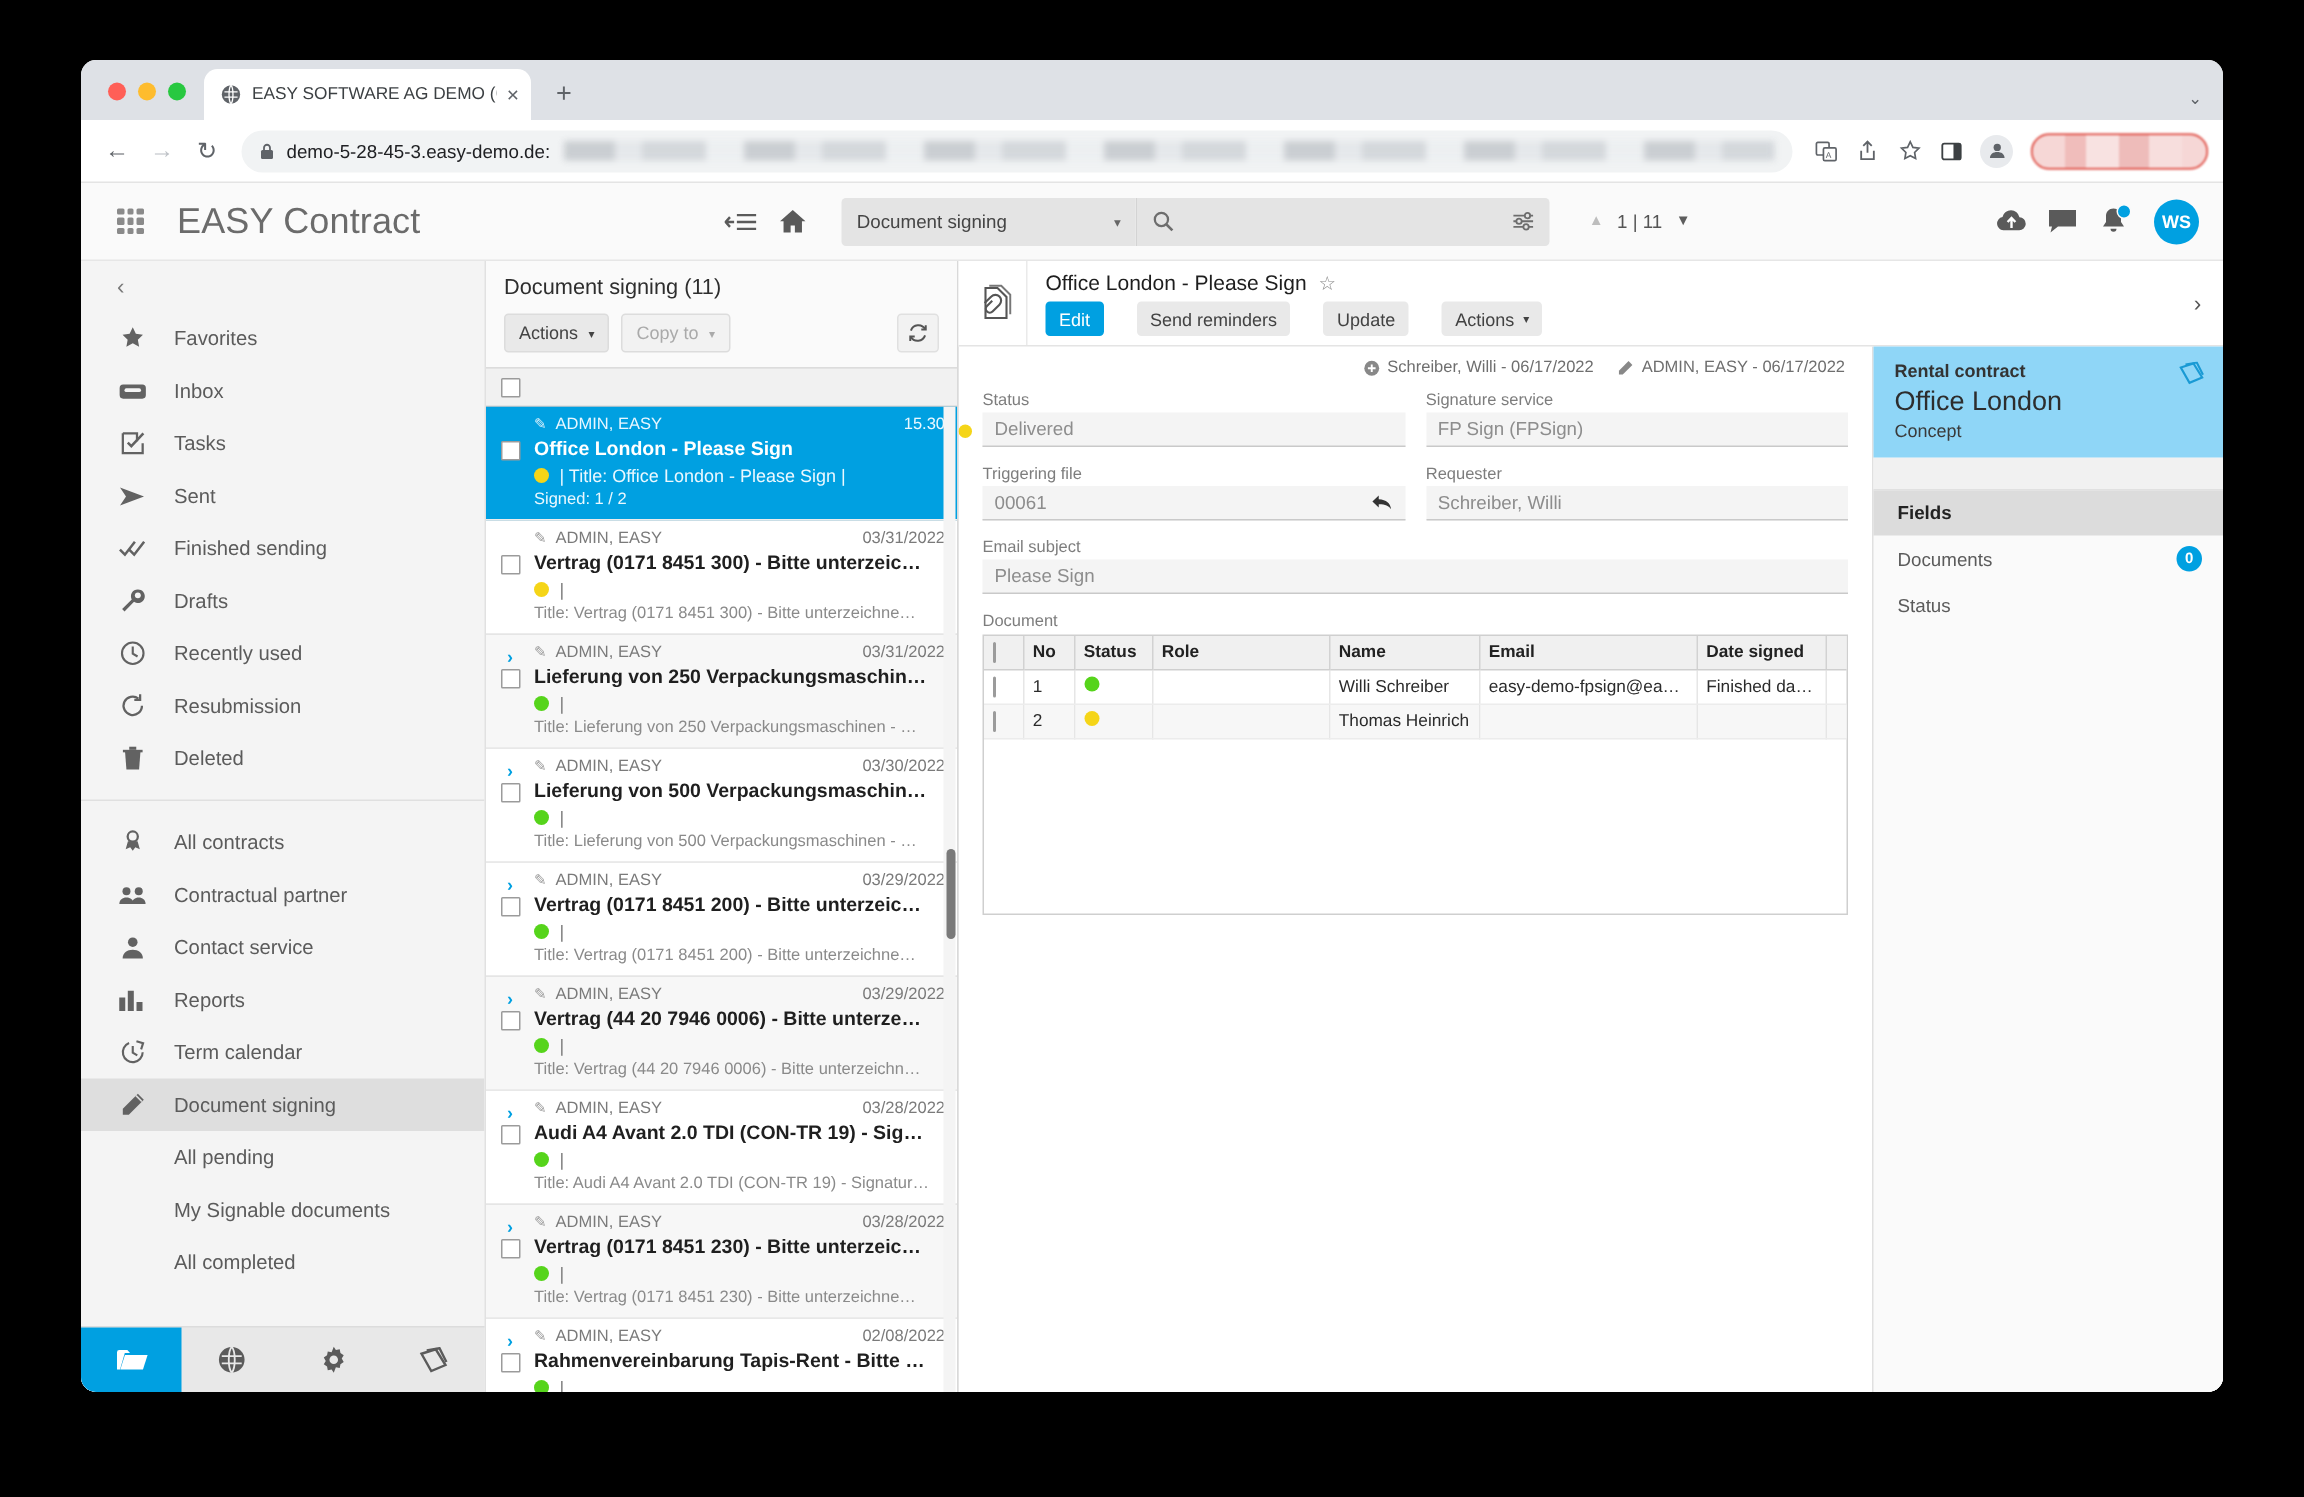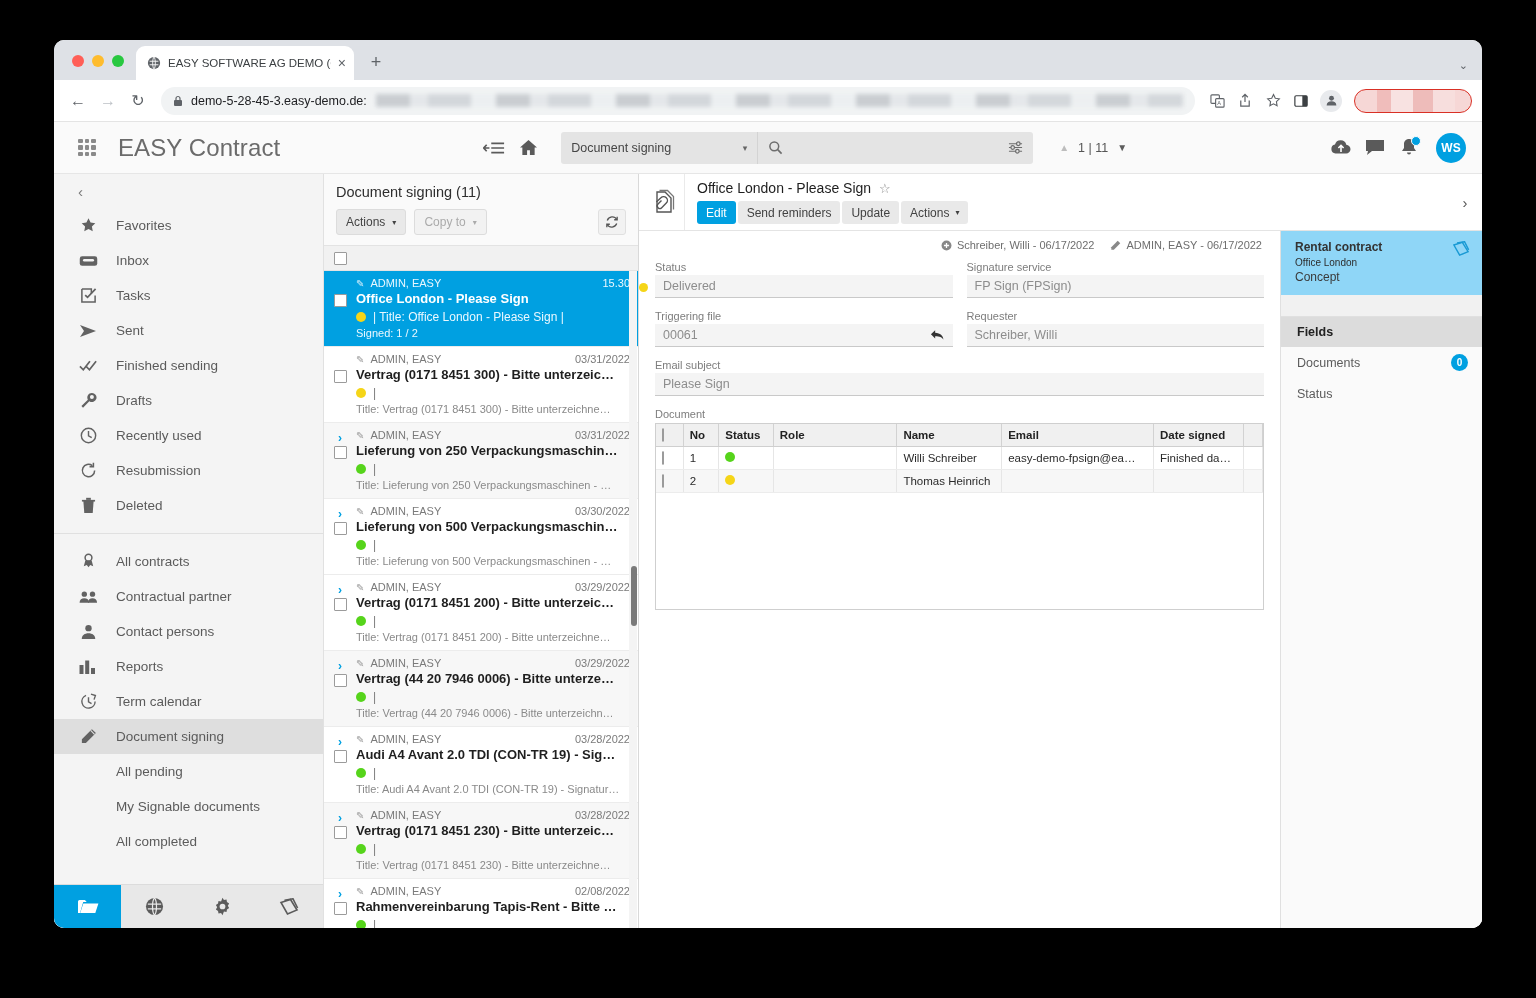--- a/index.html
+++ b/index.html
@@ -255,21 +255,21 @@
   .detail { flex: 1; display: flex; flex-direction: column; background: #fff; min-width: 0; }
   .d-head { height: 57px; display: flex; background: #fff; border-bottom: 1px solid #e4e4e4; }
   .d-icon {
     width: 46px; display: flex; align-items: center; justify-content: center;
     border-right: 1px solid #eaeaea;
   }
   .d-headmain { flex: 1; padding: 6px 0 0 12px; min-width: 0; }
   .d-title-row { display: flex; align-items: center; gap: 8px; }
   .d-title { font-size: 14px; color: #1e1e1e; }
   .star { color: #8a8a8a; font-size: 13px; cursor: pointer; }
-  .d-btns { display: flex; gap: 2px; margin-top: 5px; }
+  .d-btns { display: flex; gap: 22px; margin-top: 5px; }
   .d-btn {
     height: 23px; border-radius: 3px; background: #e9e9e9;
     display: flex; align-items: center; gap: 6px; padding: 0 9px;
     font-size: 12px; color: #424242; cursor: pointer;
   }
   .d-btn.primary { background: #00a0e1; color: #fff; }
   .d-btn .caret { font-size: 8px; }
   .d-chev {
     width: 34px; display: flex; align-items: center; justify-content: center;
     color: #555; font-size: 15px; cursor: pointer;
@@ -313,26 +313,26 @@
   }
   table.sg tr.alt td { background: #f7f7f7; }
   .blurmail {
     height: 11px; width: 145px;
     background: repeating-linear-gradient(90deg,
       #c9cbcd 0 30px, #e6e8ea 30px 44px, #d4d6d8 44px 78px, #eceef0 78px 100px);
     filter: blur(2px);
   }
 
   
-  .rail { width: 202px; border-left: 1px solid #e0e0e0; background: #fafafa; flex: none; }
+  .rail { width: 234px; border-left: 1px solid #e0e0e0; background: #fafafa; flex: none; }
   .rail-card {
     background: #8fd6f7; padding: 9px 14px 11px 14px; position: relative;
   }
   .rail-kind { font-size: 12px; color: #333; font-weight: bold; }
-  .rail-name { font-size: 10px; color: #2d2d2d; margin-top: 3px; }
+  .rail-name { font-size: 18px; color: #2d2d2d; margin-top: 3px; }
   .rail-state { font-size: 12px; color: #3a3a3a; margin-top: 2px; }
   .rail-cardicon { position: absolute; right: 12px; top: 10px; color: #1a9ad4; }
   .rail-gap { height: 22px; background: #f1f1f1; border-bottom: 1px solid #e0e0e0; }
   .rail-section {
     height: 30px; background: #dcdcdc; display: flex; align-items: center;
     padding: 0 16px; font-size: 12.5px; color: #222; font-weight: bold; cursor: pointer;
   }
   .rail-item {
     height: 31px; display: flex; align-items: center; padding: 0 14px 0 16px;
     font-size: 12.5px; color: #5b5b5b; cursor: pointer;
@@ -602,21 +602,21 @@
               </span>
             <span>Contractual partner</span>
           </div>
           <div class="sb-item">
             <span class="ic">
                 <svg width="15" height="16" viewBox="0 0 16 17">
                   <circle cx="8" cy="4.4" r="3.4" fill="#626262"></circle>
                   <path d="M0.8 16c0-4 3.2-6.2 7.2-6.2s7.2 2.2 7.2 6.2z" fill="#626262"></path>
                 </svg>
               </span>
-            <span>Contact persons</span>
+            <span>Contact service</span>
           </div>
           <div class="sb-item">
             <span class="ic">
                 <svg width="18" height="14" viewBox="0 0 18 14">
                   <rect x="0.5" y="5" width="4" height="9" fill="#626262"></rect>
                   <rect x="6.2" y="0.5" width="4" height="13.5" fill="#626262"></rect>
                   <rect x="12" y="8" width="4" height="6" fill="#626262"></rect>
                 </svg>
               </span>
             <span>Reports</span>

